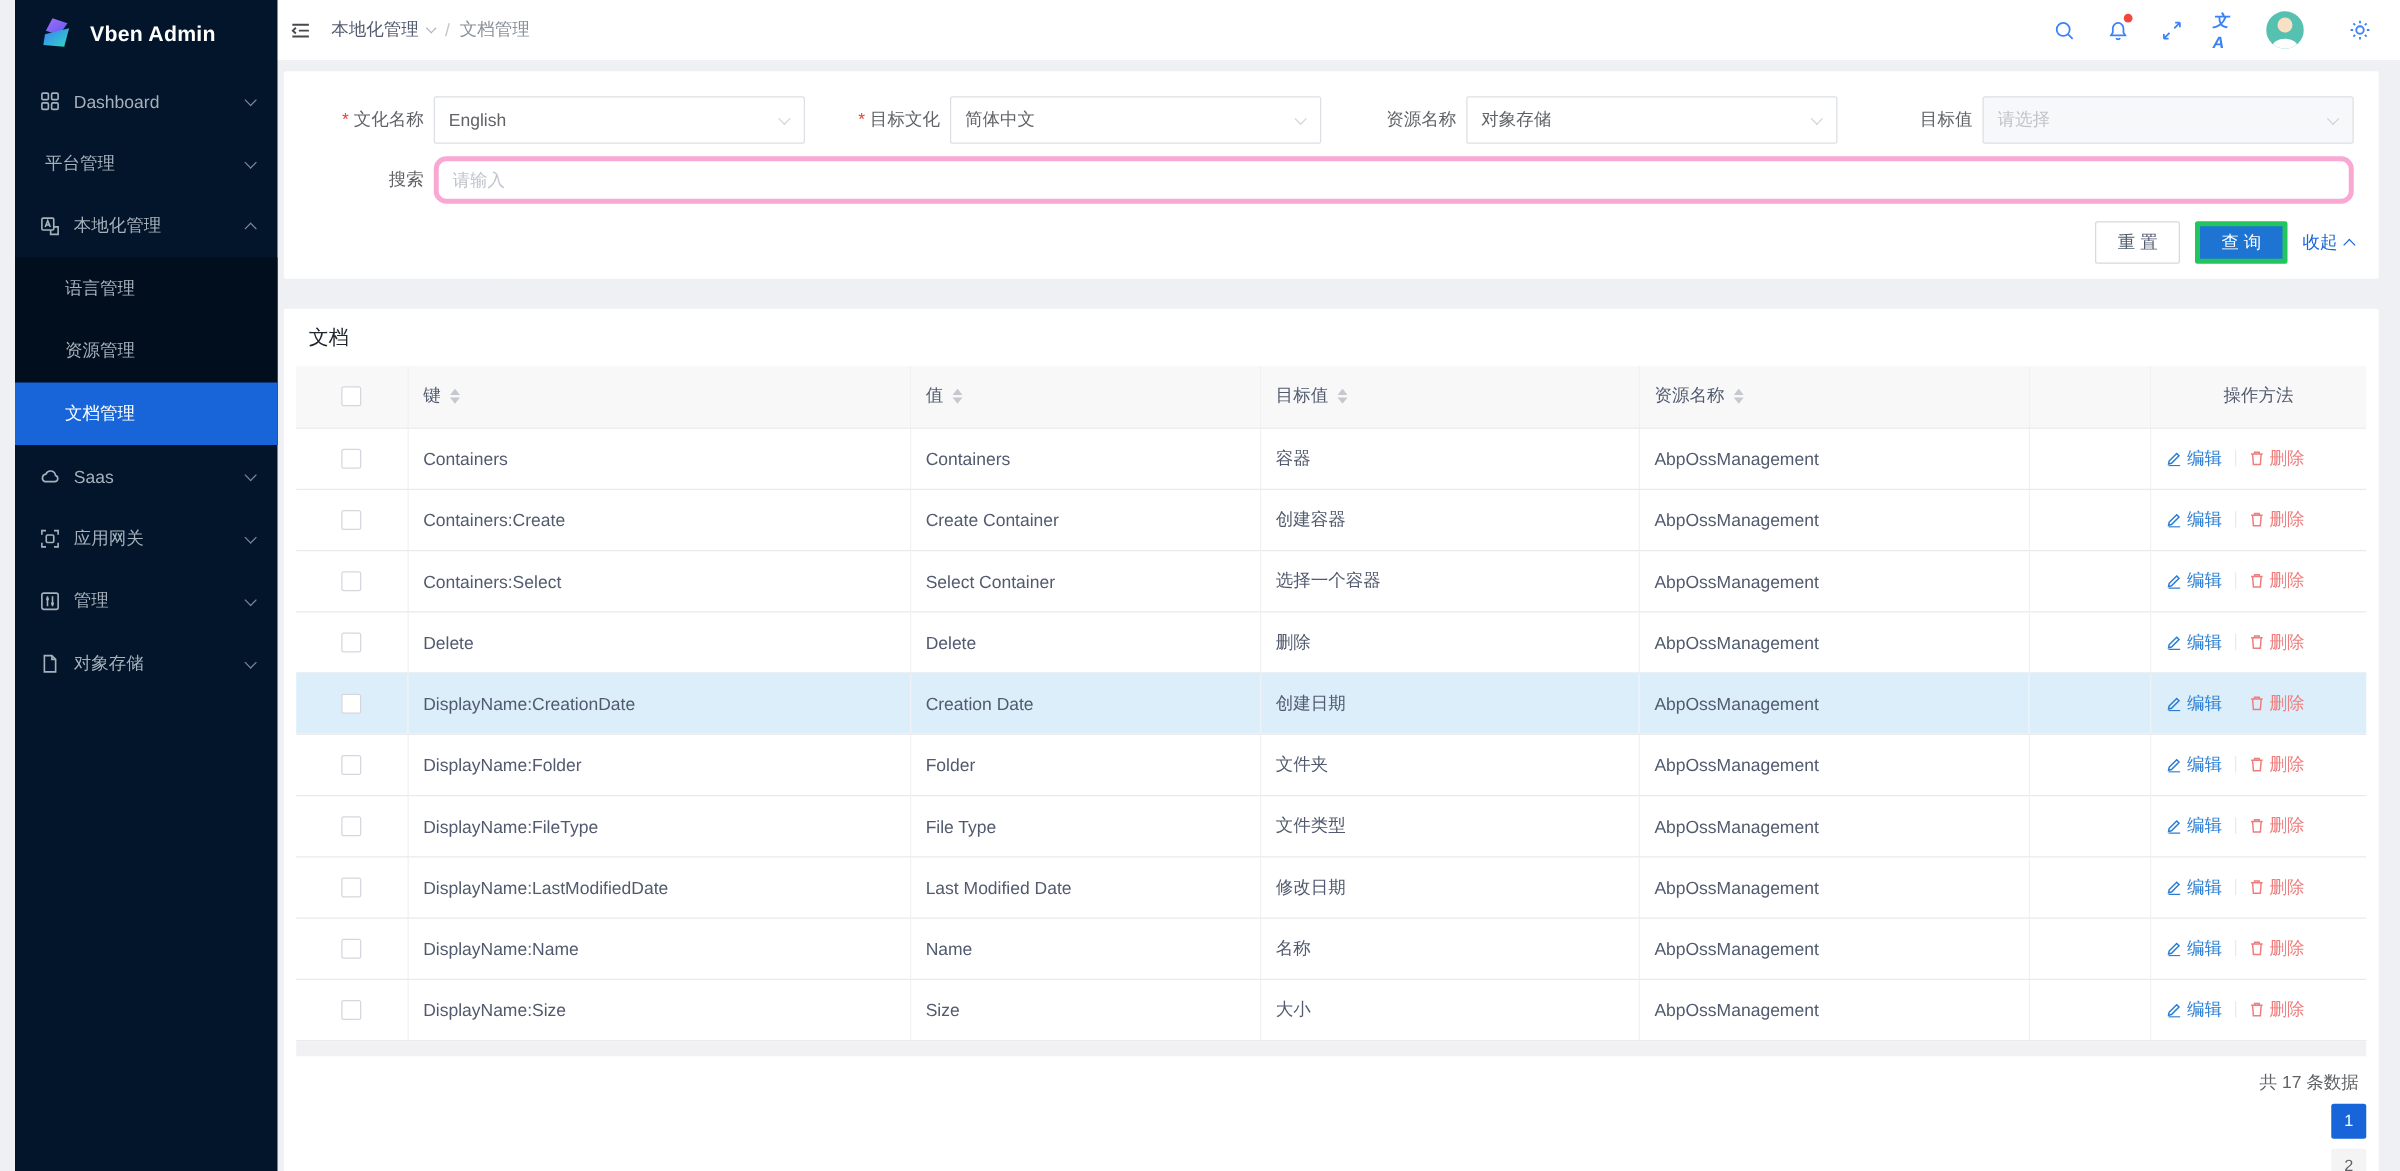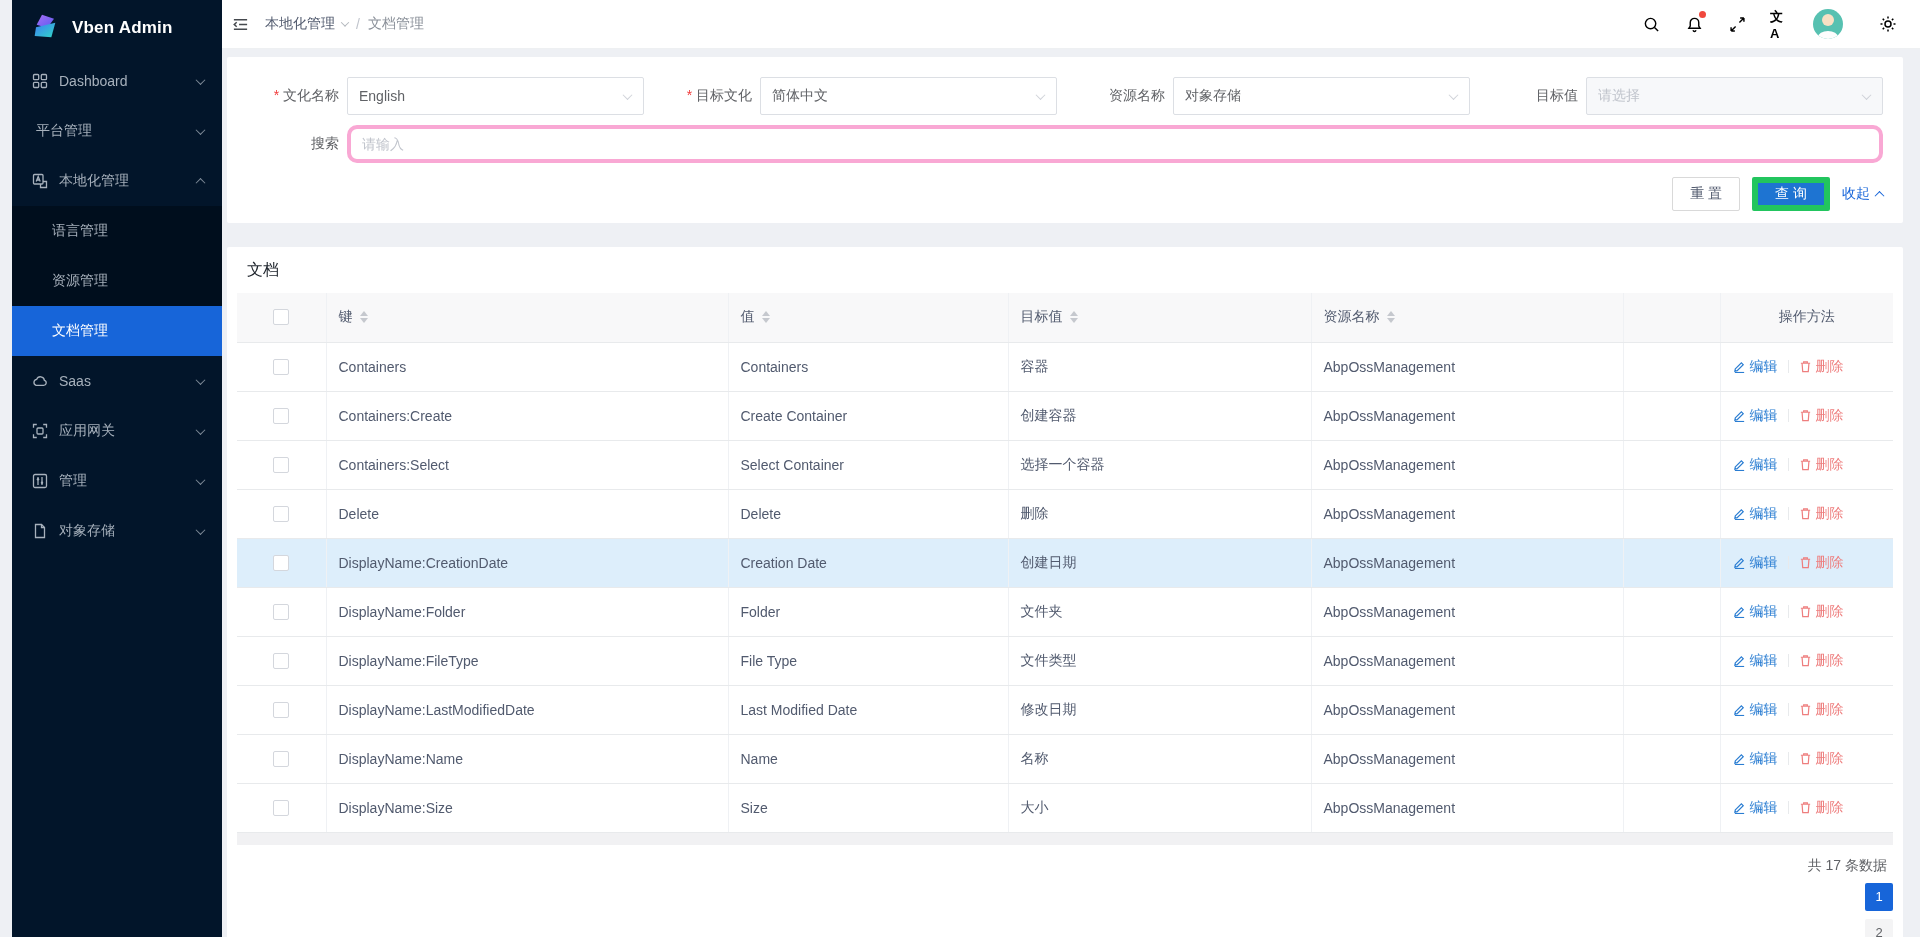--- a/index.html
+++ b/index.html
@@ -25,21 +25,21 @@
 
   
   .topbar { position:absolute; left:210px; top:0; width:1710px; height:49px; background:#fff;
     border-bottom:1px solid #eef0f2; display:flex; align-items:center; padding:0 22px; }
   .fold-icon { color:#45494e; margin-right:16px; display:flex; cursor:pointer; }
   .crumb { display:flex; align-items:center; gap:8px; font-size:14px; }
   .crumb .c1 { color:#515a6e; display:flex; align-items:center; gap:7px; cursor:pointer; }
   .crumb .c1 .chev { width:6px; height:6px; color:#9aa0a8; }
   .crumb .sep { color:#c0c4cc; }
   .crumb .c2 { color:#8a9099; }
-  .topbar-right { margin-left:auto; display:flex; align-items:center; gap:23px; color:#000000; }
+  .topbar-right { margin-left:auto; display:flex; align-items:center; gap:23px; color:#3b82f6;font-style:italic; }
   .tb-ic { width:20px; height:20px; display:flex; align-items:center; justify-content:center; cursor:pointer; position:relative; }
   .tb-ic .dot { position:absolute; top:-3px; right:-2px; width:7px; height:7px; border-radius:50%; background:#f0483e; }
   .trans-ic { font-size:13px; font-weight:bold; letter-spacing:-1px; }
   .avatar { width:30px; height:30px; border-radius:50%; background:#57c1b1; position:relative; overflow:hidden; cursor:pointer; }
   .avatar::after { content:""; position:absolute; top:5px; left:9px; width:12px; height:12px; border-radius:50%; background:#f8e0c4; }
   .avatar::before { content:""; position:absolute; bottom:-4px; left:5px; width:20px; height:12px; border-radius:50%; background:#fdfdfd; }
   .gear-last { margin-left:12px; }
 
   
   .content { position:absolute; left:210px; top:49px; width:1710px; height:888px; padding:8px 17px 0; }
@@ -56,21 +56,21 @@
   .select .sel-chev { position:absolute; right:12px; top:15px; width:7px; height:7px; color:#c0c4cc; }
   .select.disabled { background:#f7f8fa; cursor:not-allowed; }
   .placeholder { color:#c0c4cc; }
   .row2 { display:flex; margin-top:10px; }
   .row2 input { flex:1; height:38px; border:4px solid #f9a8d4; border-radius:10px; padding:0 11px; font-size:14px; color:#606266;
     font-family:inherit; outline:none; }
   .row2 input::placeholder { color:#c0c4cc; }
   .btn-row { display:flex; justify-content:flex-end; align-items:center; gap:12px; margin-top:14px; height:34px; }
   .btn { height:34px; padding:0 17px; border-radius:2px; font-size:14px; display:flex; align-items:center; cursor:pointer; }
   .btn.plain { border:1px solid #d9d9d9; background:#fff; color:#515a6e; }
-  .btn.primary { background:#1e74d2; color:#fff; border:6px solid #22c55e; }
+  .btn.primary { background:#1e74d2; color:#fff; border:4px solid #22c55e; }
   .link-collapse { color:#1765d9; font-size:14px; display:flex; align-items:center; gap:6px; cursor:pointer; }
   .link-collapse .chev { opacity:1; }
 
   
   .table-card { margin-top:24px; padding-bottom:12px; }
   .tc-header { height:46px; display:flex; align-items:center; padding:0 20px; }
   .tc-title { font-size:16px; color:#20262e; font-weight:500; }
   .tc-right { margin-left:auto; display:flex; align-items:center; }
   .tc-divider { width:1px; height:15px; background:#e3e6ea; margin:0 14px 0 18px; }
   .tool-ic { width:20px; height:20px; color:#55585e; display:flex; align-items:center; justify-content:center; cursor:pointer; margin-left:15px; }

